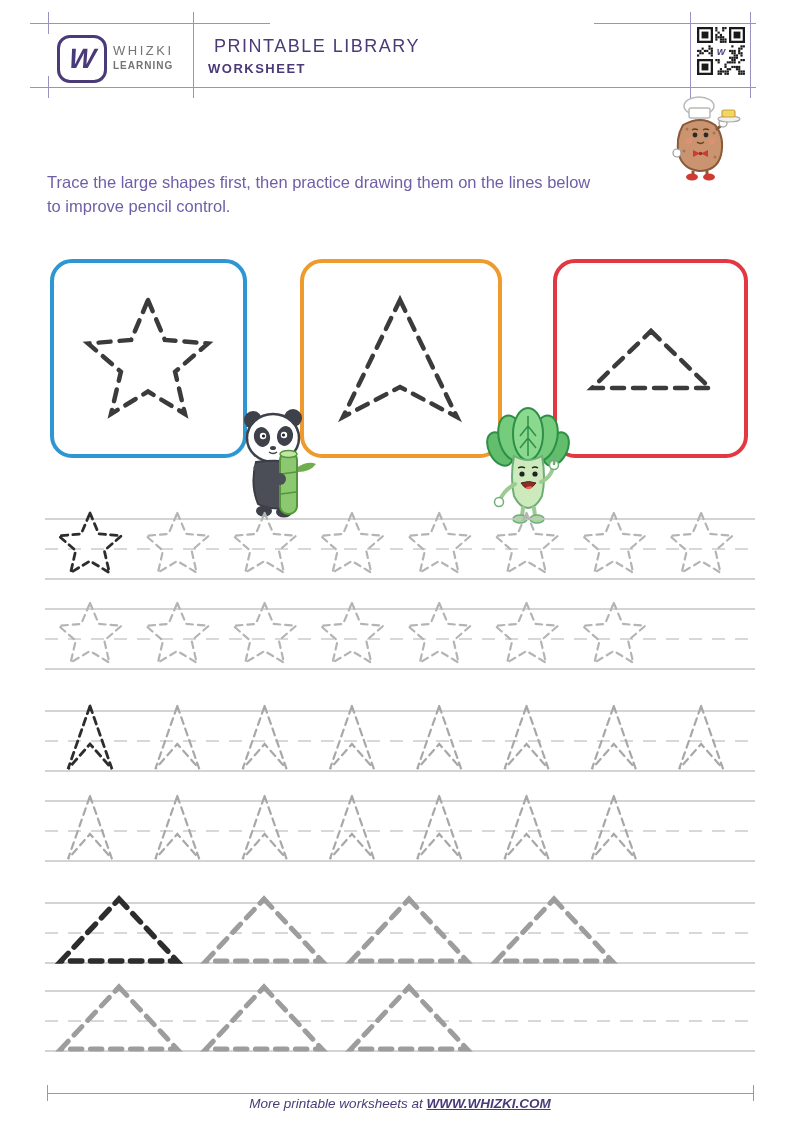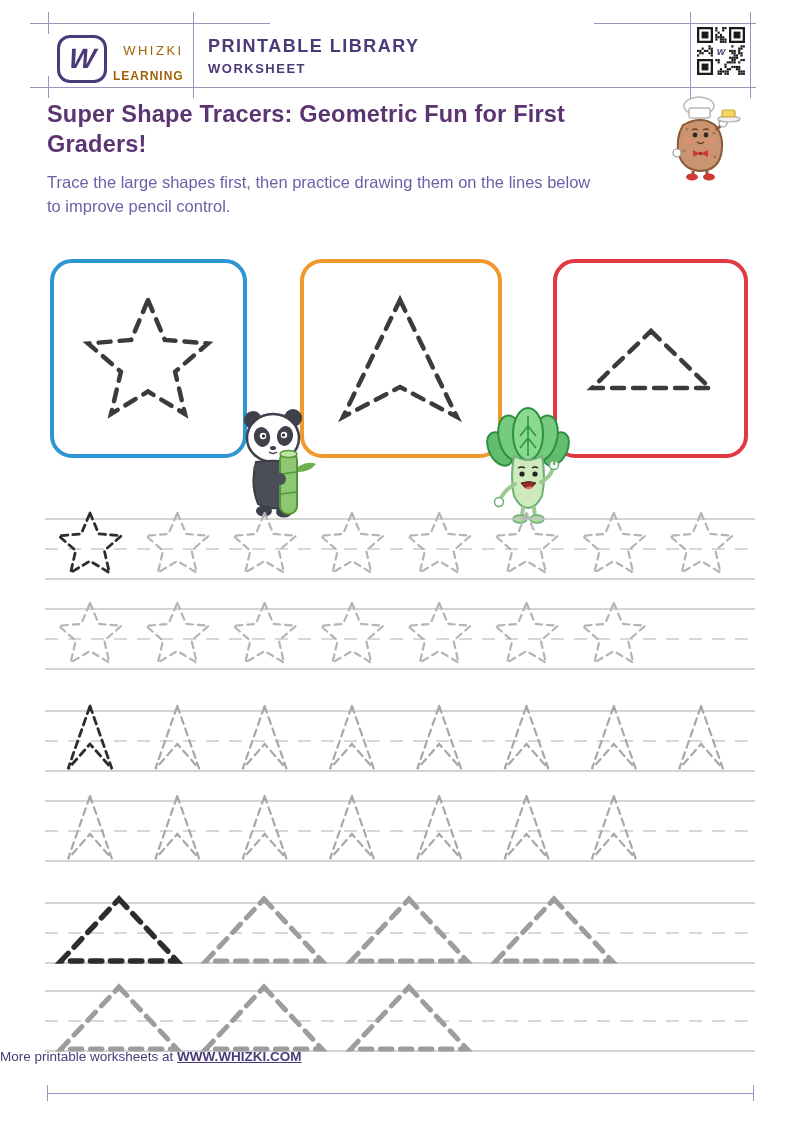--- a/index.html
+++ b/index.html
@@ -8,25 +8,25 @@
 
   
   .trim{position:absolute;background:#9a93bf;}
 
   
   .logo-box{position:absolute;left:57px;top:35px;width:44px;height:42px;
             border:3px solid #4a3a78;border-radius:13px;display:flex;
             align-items:center;justify-content:center;}
   .logo-w{font-style:italic;font-weight:700;font-size:28px;color:#4a3a78;
           transform:skewX(-6deg);line-height:1;}
-  .brand{position:absolute;left:113px;top:43px;color:#a16207;text-align:right;}
+  .brand{position:absolute;left:113px;top:43px;color:#737373;}
   .brand-l1{font-size:13px;letter-spacing:2.5px;font-weight:400;}
-  .brand-l2{font-size:12px;letter-spacing:1px;font-weight:700;margin-top:11px;}
+  .brand-l2{font-size:10px;letter-spacing:1px;font-weight:700;margin-top:2px;}
   .doc-block{position:absolute;left:208px;top:36px;color:#4a3a78;}
-  .doc-l1{font-size:18px;letter-spacing:1.5px;font-weight:700;}
+  .doc-l1{font-size:18px;letter-spacing:1.5px;font-weight:400;margin-left:6px;}
   .doc-l2{font-size:13px;letter-spacing:1.5px;font-weight:700;margin-top:4px;}
   .qr{position:absolute;left:697px;top:27px;width:48px;height:48px;}
 
   
   .title{position:absolute;left:47px;top:99px;width:620px;font-size:23.5px;
          line-height:30px;font-weight:700;color:#5c3472;letter-spacing:.2px;}
   .instructions{position:absolute;left:47px;top:170px;width:560px;font-size:16.5px;
          line-height:24px;font-weight:400;color:#6f5ea7;}
 
   
@@ -34,22 +34,22 @@
              border-radius:22px;background:#fff;}
   .box-1{left:50px;width:189px;}
   .box-2{left:300px;width:194px;}
   .box-3{left:553px;width:187px;}
 
   .shapes-overlay{position:absolute;left:0;top:0;pointer-events:none;}
 
   .mascot{position:absolute;}
 
   
-  .footer{position:absolute;left:0;top:1049px;width:800px;text-align:left;
-          font-size:13.5px;color:#4a3a78;}
+  .footer{position:absolute;left:0;top:1096px;width:800px;text-align:center;
+          font-size:13.5px;color:#4a3a78;font-style:italic;}
   .footer a{color:#4a3a78;font-weight:700;text-decoration:underline;}
 </style>
 </head>
 <body>
 
 <div class="page">
 
   <div class="trim" style="left:30px;top:23px;width:240px;height:1px;"></div>
   <div class="trim" style="left:594px;top:23px;width:162px;height:1px;"></div>
   <div class="trim" style="left:30px;top:87px;width:726px;height:1px;"></div>
@@ -171,21 +171,20 @@
       <rect x="4.571428571428571" y="4.571428571428571" width="6.857142857142857" height="6.857142857142857" fill="#1a1a1a"></rect>
       <rect x="32" y="0" width="16" height="16" fill="#1a1a1a"></rect>
       <rect x="34.285714285714285" y="2.2857142857142856" width="11.428571428571427" height="11.428571428571427" fill="#fff"></rect>
       <rect x="36.57142857142857" y="4.571428571428571" width="6.857142857142857" height="6.857142857142857" fill="#1a1a1a"></rect>
       <rect x="0" y="32" width="16" height="16" fill="#1a1a1a"></rect>
       <rect x="2.2857142857142856" y="34.285714285714285" width="11.428571428571427" height="11.428571428571427" fill="#fff"></rect>
       <rect x="4.571428571428571" y="36.57142857142857" width="6.857142857142857" height="6.857142857142857" fill="#1a1a1a"></rect>
       <text x="24" y="27.5" text-anchor="middle" font-size="9" font-weight="bold" font-style="italic" fill="#4a3a78" font-family="&quot;Liberation Sans&quot;,sans-serif">W</text>
     </svg>
 
-  <div class="title">Super Shape Tracers: Geometric Fun for First Graders!</div>
   <div class="instructions">Trace the large shapes first, then practice drawing them on the lines below to improve pencil control.</div>
 
   <svg class="mascot" style="left:663px;top:95px;width:82px;height:86px;" viewBox="0 0 82 86">
     <ellipse cx="36" cy="11" rx="15" ry="9" fill="#ffffff" stroke="#b9b9b9" stroke-width="1.5"></ellipse>
     <rect x="26" y="13" width="21" height="10" rx="2" fill="#ffffff" stroke="#b9b9b9" stroke-width="1.5"></rect>
     <path d="M20 30 Q12 44 16 60 Q20 74 36 76 Q54 76 58 60 Q62 42 52 30 Q38 20 20 30 Z" fill="#c9946f" stroke="#8a5a38" stroke-width="2"></path>
     <circle cx="24" cy="34" r="1.5" fill="#a9764f"></circle>
       <circle cx="51" cy="38" r="1.5" fill="#a9764f"></circle>
     <circle cx="21" cy="56" r="1.5" fill="#a9764f"></circle>
       <circle cx="52" cy="62" r="1.5" fill="#a9764f"></circle>

